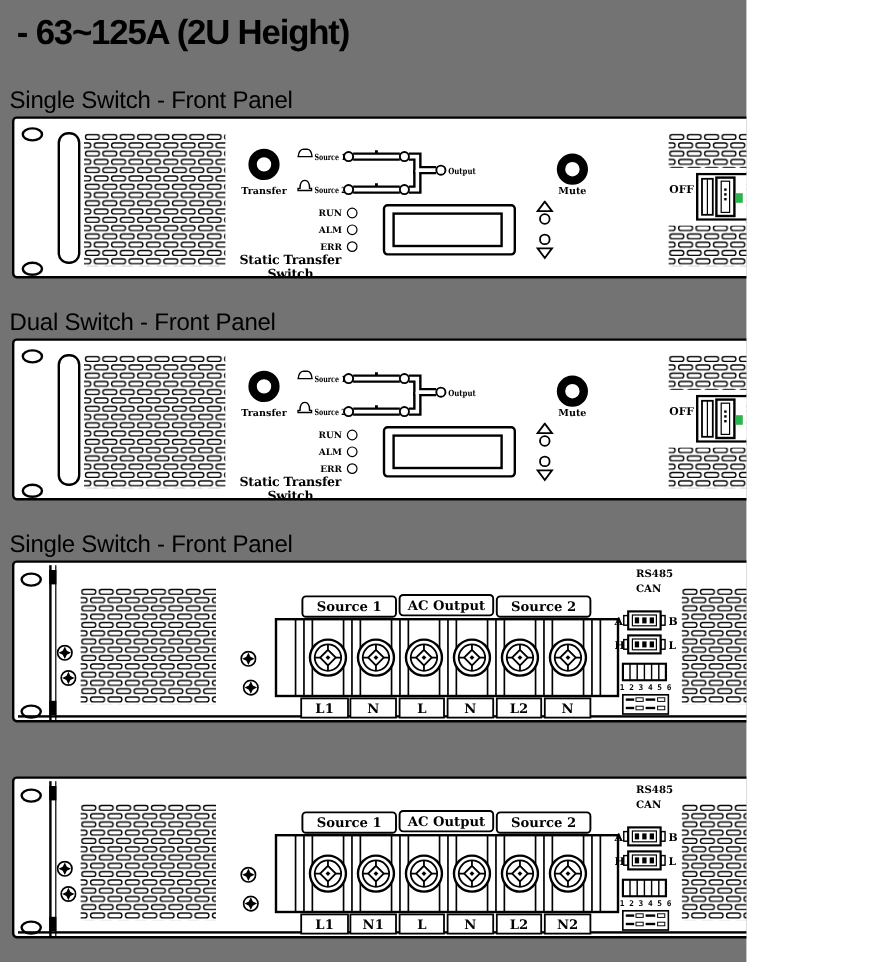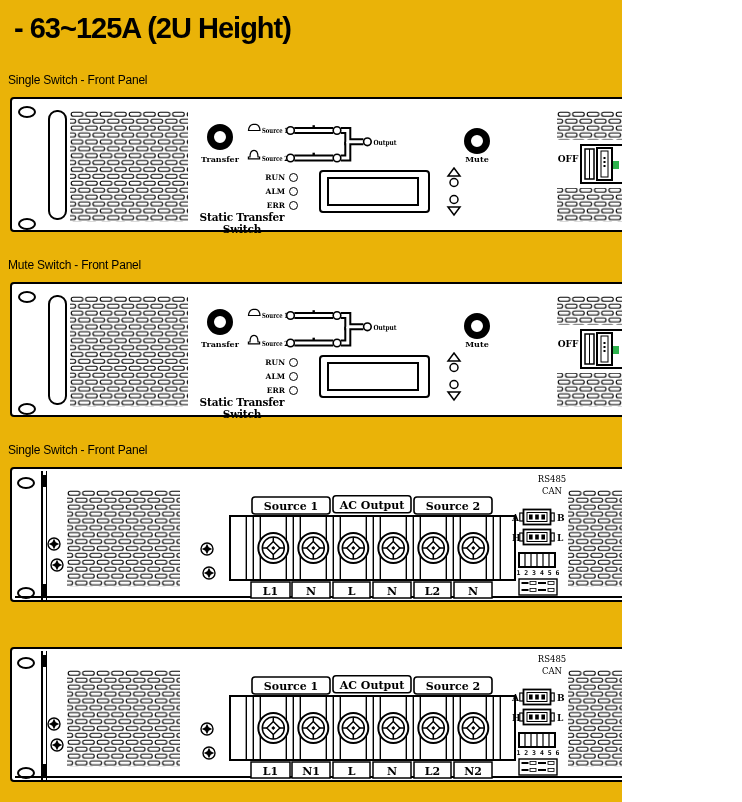--- a/index.html
+++ b/index.html
@@ -1,20 +1,20 @@
 <!DOCTYPE html>
 <html><head>
 <meta charset="utf-8">
 <style>
   html,body{margin:0;padding:0;background:#fff;}
-  #canvas{position:relative;width:622px;height:802px;background:#eab308;overflow:hidden;
+  #canvas{position:relative;width:622px;height:802px;background:#737373;overflow:hidden;
           font-family:"Liberation Sans",sans-serif;color:#000;}
   .page-title{position:absolute;left:14px;top:12px;font-size:29px;font-weight:bold;
               letter-spacing:-1px;font-family:"Liberation Sans",sans-serif;}
-  .sec-label{position:absolute;left:8px;font-size:12px;letter-spacing:-0.2px;}
+  .sec-label{position:absolute;left:8px;font-size:20px;letter-spacing:-0.2px;}
   .panel{position:absolute;left:10px;width:722px;height:135px;border:2px solid #000;
          border-radius:4px;background:#fff;box-sizing:border-box;}
   .oval{position:absolute;width:18px;height:12px;border:2px solid #000;border-radius:50%;box-sizing:border-box;}
   .bracket{position:absolute;top:11px;width:19px;height:110px;border:2px solid #000;
            border-radius:9px;box-sizing:border-box;}
   .grille{position:absolute;}
   .lbl{font-family:"DejaVu Serif",serif;font-weight:bold;color:#000;position:absolute;text-align:center;}
   .svgtxt{font-family:"DejaVu Serif",serif;font-weight:bold;fill:#000;}
   .ledrow-label{position:absolute;width:23px;text-align:right;font-family:"DejaVu Serif",serif;
                 font-weight:bold;font-size:7.5px;line-height:9px;}
@@ -23,22 +23,22 @@
        border-radius:4px;box-sizing:border-box;}
   .lcd-inner{position:absolute;left:6px;top:5px;right:9px;bottom:5px;border:2px solid #000;}
   .vline{position:absolute;width:1.5px;background:#000;}
   .hline{position:absolute;height:2px;background:#000;}
   .blk{position:absolute;background:#000;}
   .underlay{position:absolute;background:#fff;}
   .caption{position:absolute;font-family:"DejaVu Serif",serif;font-weight:bold;font-size:10.5px;
            letter-spacing:-0.2px;text-align:center;}
   .dipnums{position:absolute;font-family:"DejaVu Sans Mono",monospace;font-weight:bold;
            font-size:6.5px;text-align:center;letter-spacing:0px;}
-  .commtitle{position:absolute;width:44px;text-align:center;font-family:"DejaVu Serif",serif;
-             font-weight:normal;font-size:8.5px;}
+  .commtitle{position:absolute;width:44px;text-align:left;font-family:"DejaVu Serif",serif;
+             font-weight:bold;font-size:8.5px;}
 </style>
 </head>
 <body>
 
 <svg width="0" height="0" style="position:absolute" aria-hidden="true">
   <defs>
     <pattern id="brick" width="14.5" height="13.8" patternUnits="userSpaceOnUse">
       <rect x="1.2" y="1.2" width="11.6" height="4" rx="2" fill="none" stroke="#000" stroke-width="1.1"></rect>
       <rect x="-6" y="8.1" width="11.6" height="4" rx="2" fill="none" stroke="#000" stroke-width="1.1"></rect>
       <rect x="8.5" y="8.1" width="11.6" height="4" rx="2" fill="none" stroke="#000" stroke-width="1.1"></rect>
@@ -64,21 +64,21 @@
       <rect x="22.4" y="6.5" width="3.6" height="5" fill="#000"></rect>
     </symbol>
   </defs>
 </svg>
 
 <div id="canvas">
 
   <div class="page-title">- 63~125A (2U Height)</div>
 
   <div class="sec-label" style="top:73px">Single Switch - Front Panel</div>
-  <div class="sec-label" style="top:258px">Mute Switch - Front Panel</div>
+  <div class="sec-label" style="top:258px">Dual Switch - Front Panel</div>
   <div class="sec-label" style="top:443px">Single Switch - Front Panel</div>
 
   <div class="panel" style="top:97px">
     <div class="oval" style="left:6px;top:7px"></div>
     <div class="oval" style="left:6px;top:119px"></div>
     <div class="oval" style="left:698px;top:7px"></div>
     <div class="oval" style="left:698px;top:119px"></div>
     <div class="bracket" style="left:36px"></div>
     <div class="bracket" style="left:667px"></div>
 

